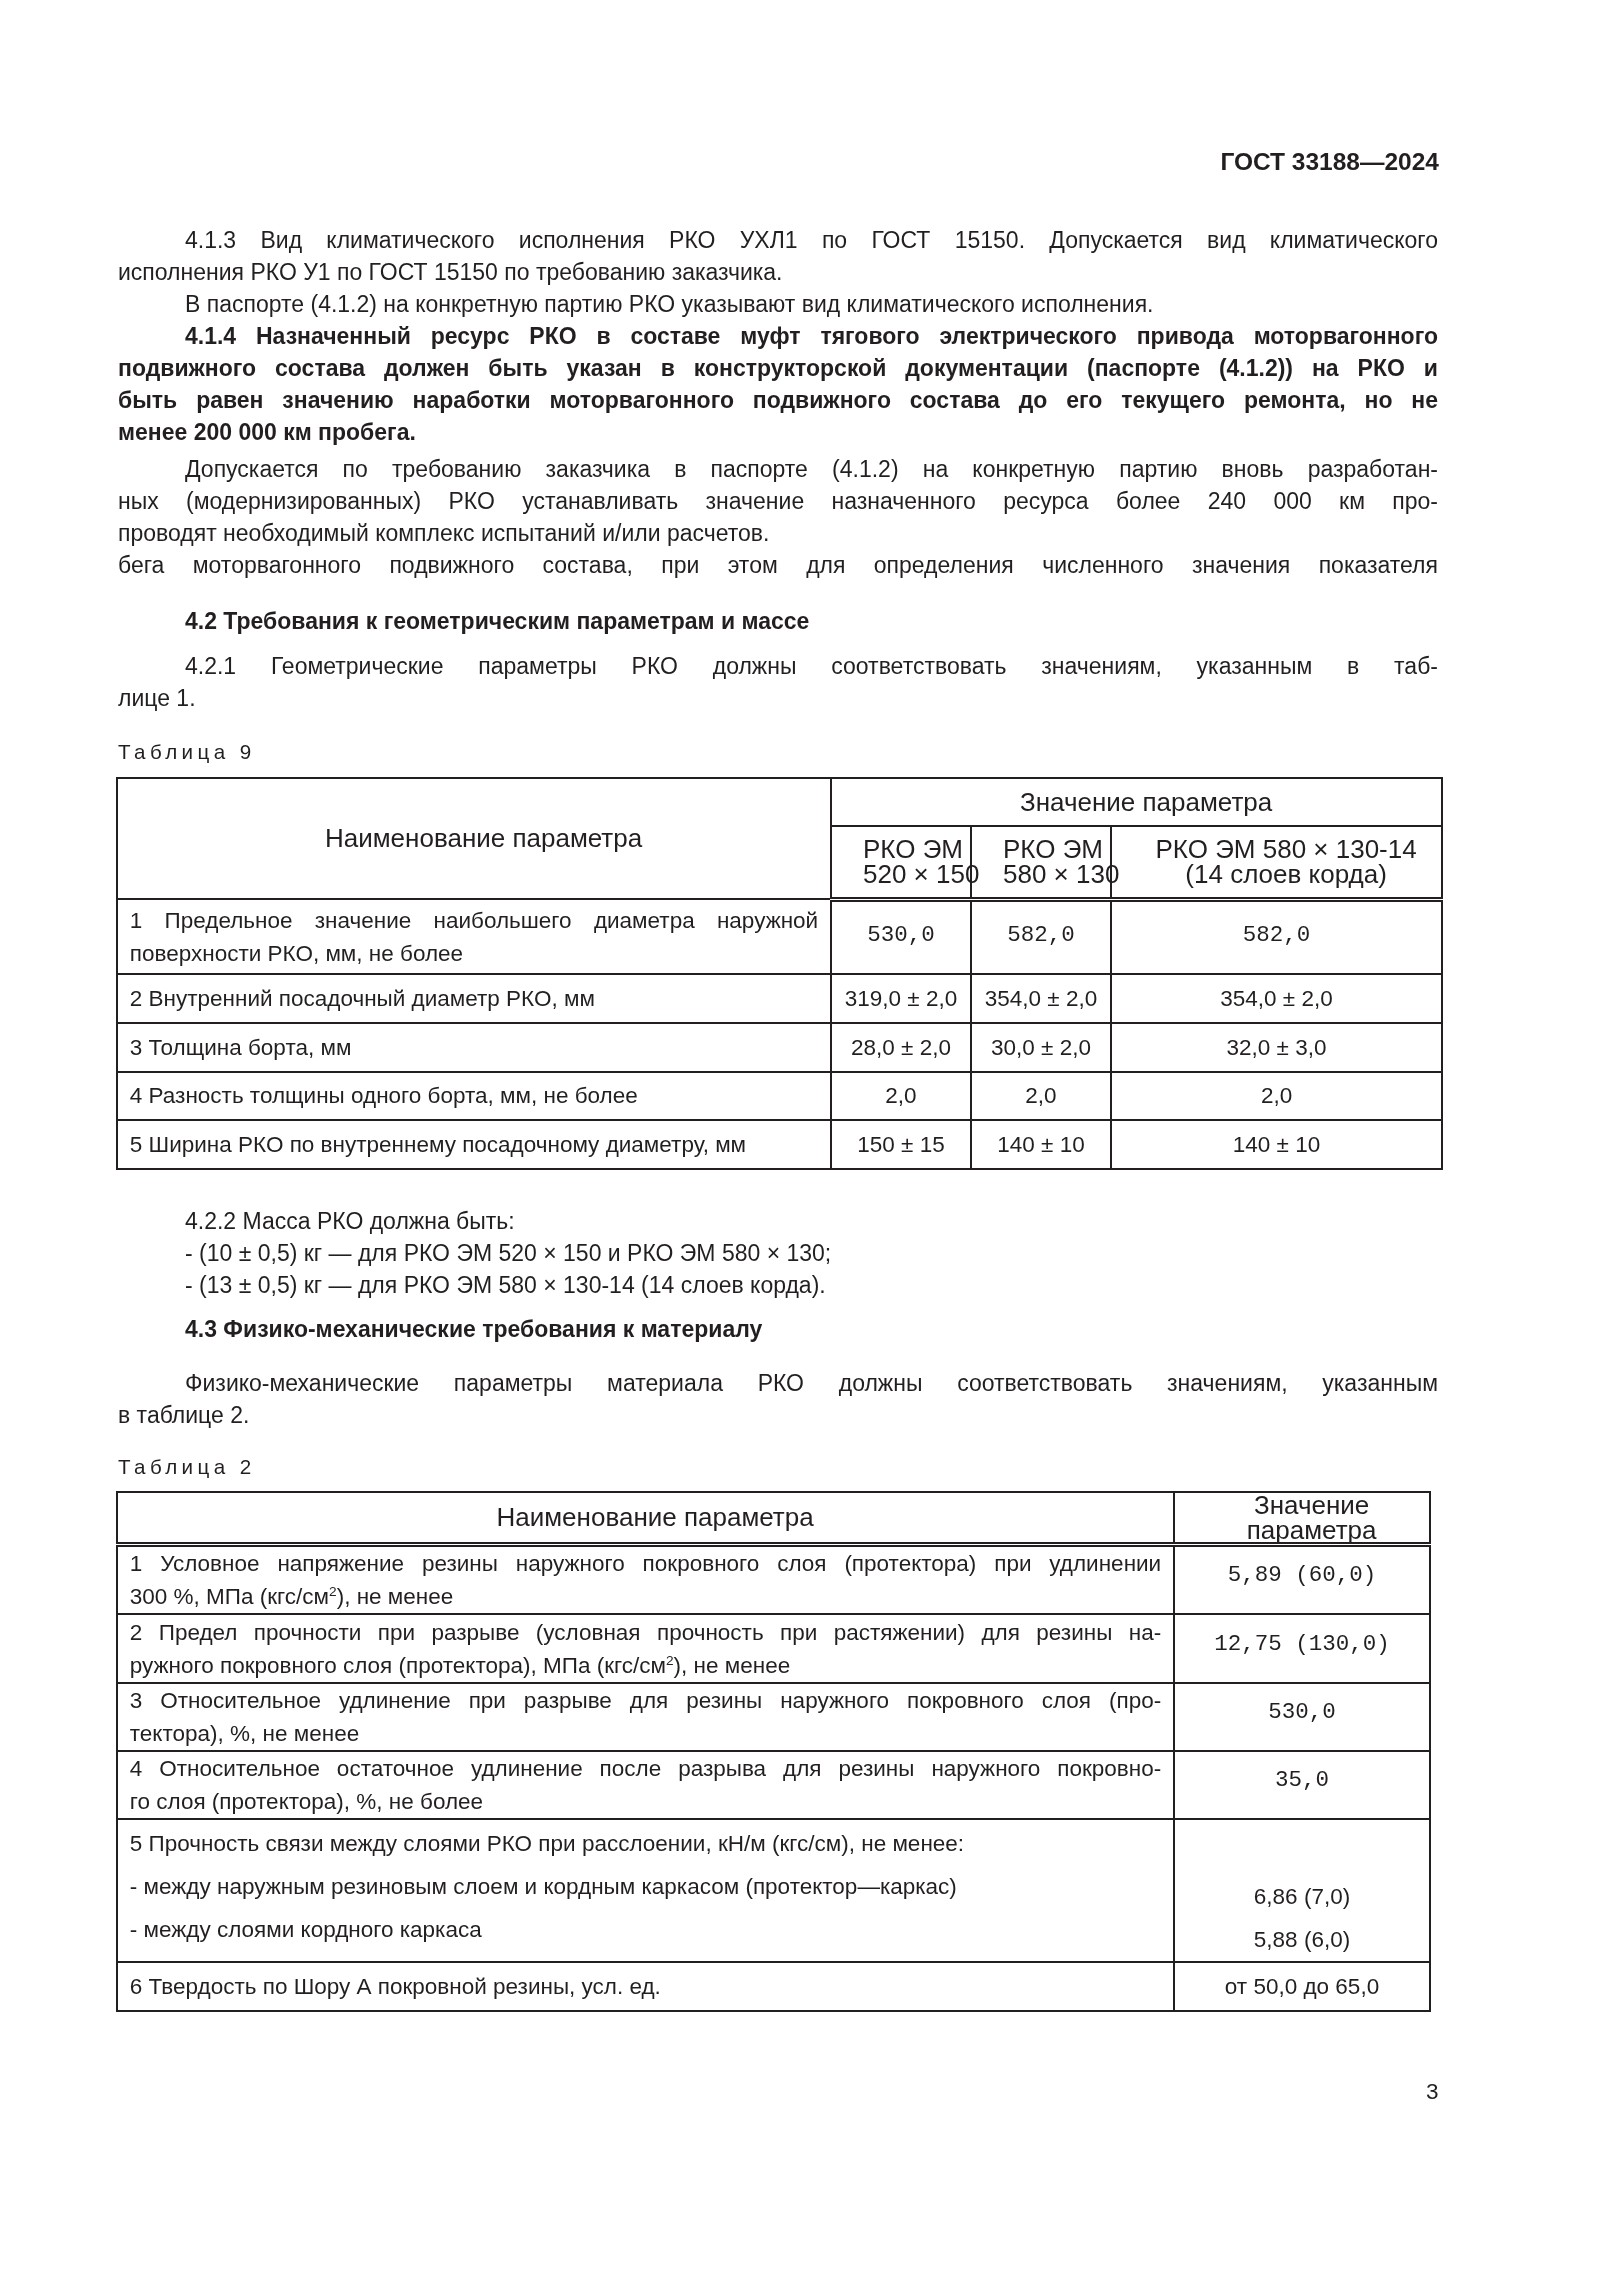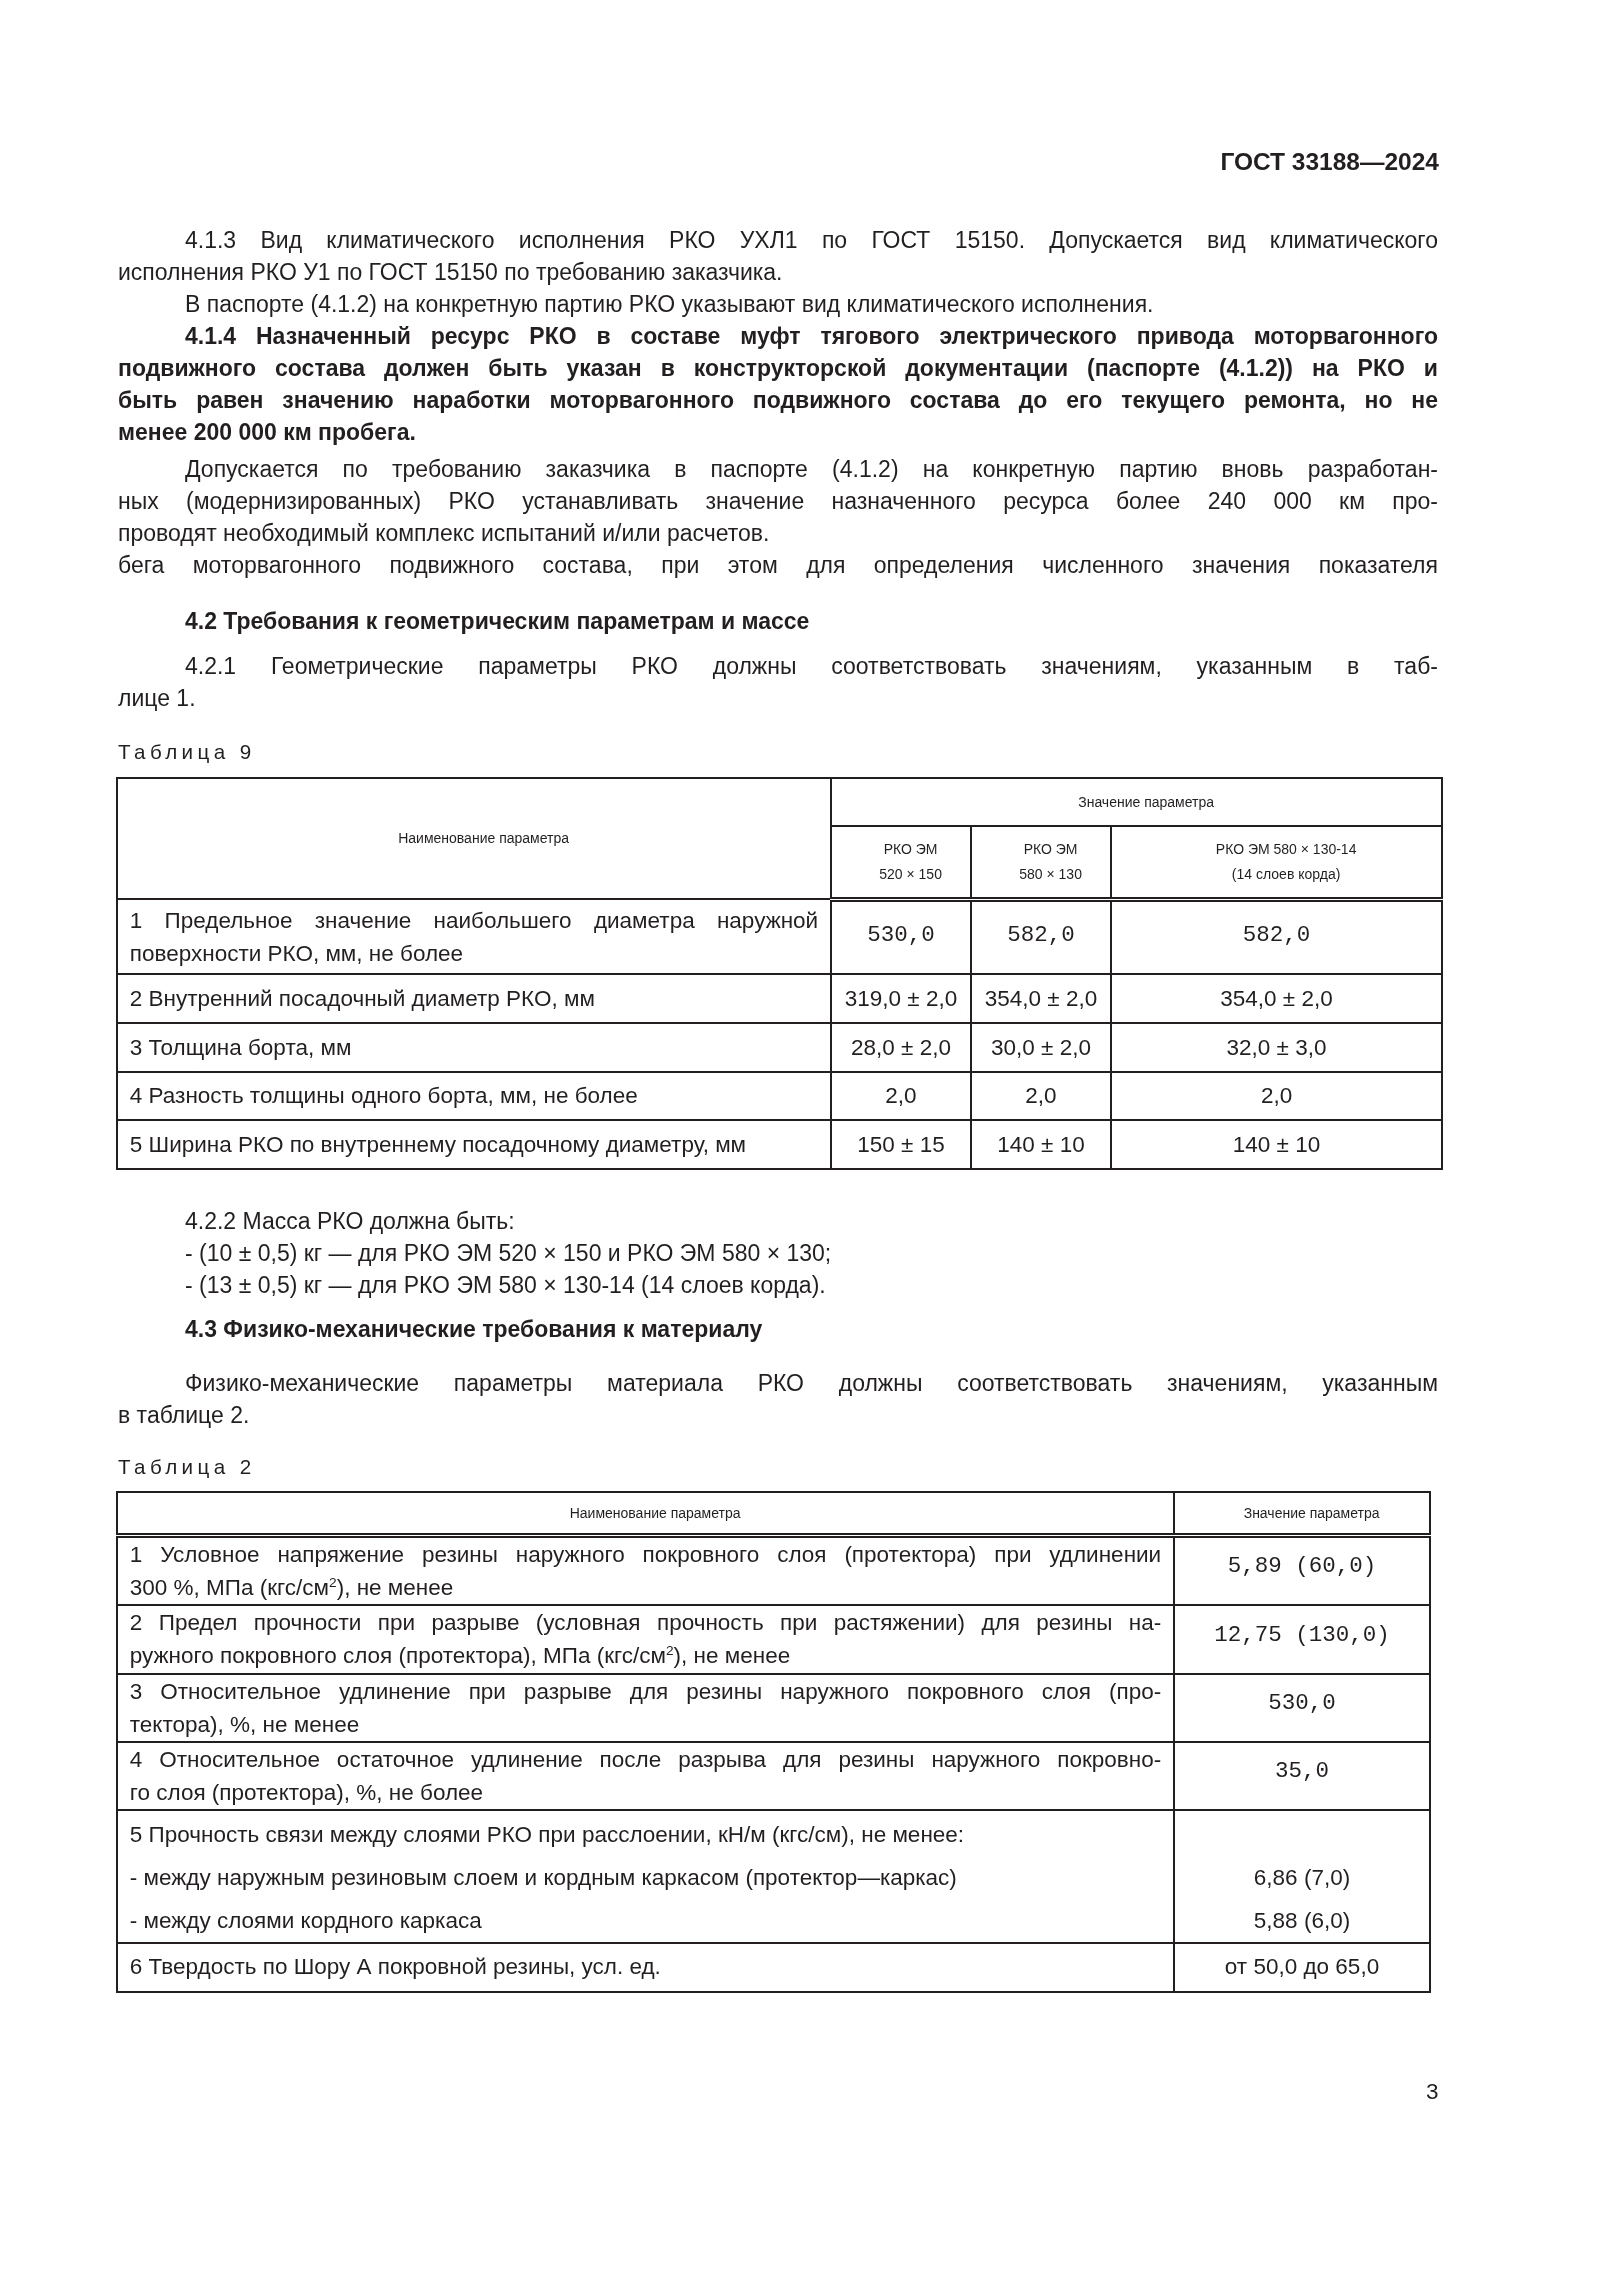--- a/index.html
+++ b/index.html
@@ -11,21 +11,21 @@
   .para { left: 118px; width: 1320px; font-size: 23px; line-height: 32px;
           text-align: justify; text-align-last: left; }
   .para .ind { display: inline-block; width: 67px; }
   .line { display: block; white-space: nowrap; }
   .just { text-align-last: justify; }
   .heading { font-weight: bold; }
   .caption { left: 118px; font-size: 20.6px; letter-spacing: 4.4px; line-height: 25.5px; }
   table { border-collapse: collapse; position: absolute; table-layout: fixed;
           font-size: 22.5px; }
   td, th { border: 2.5px solid #231f20; padding: 0 11.8px; font-weight: normal; }
-  th { font-size: 14px; line-height: 24.5px; padding-left: 31px; }
+  th { font-size: 26px; line-height: 24.5px; padding-left: 31px; }
   .c { text-align: center; }
   .bottom { vertical-align: bottom; padding-bottom: 25px; font-family: Liberation Mono, monospace; }
   .dbl td, .dbl th { border-bottom: 5.9px double #231f20; }
   .cell-text { line-height: 33px; text-align: justify; }
   .page-num { left: 1411px; top: 2078px; width: 27.4px; text-align: right;
               font-size: 22.5px; line-height: 27.4px; }
   sup { font-size: 13.7px; line-height: 0; }
 </style>
 </head>
 <body>
@@ -179,21 +179,21 @@
           <span class="line">го слоя (протектора), %, не более</span>
         </td>
     <td class="c bottom">35,0</td>
   </tr>
   <tr style="height:129px;margin-left:40px;">
     <td style="line-height:43px; vertical-align:top; padding-top:2px;">
       <span class="line">5  Прочность связи между слоями РКО при расслоении, кН/м (кгс/см), не менее:</span>
       <span class="line">-  между наружным резиновым слоем и кордным каркасом (протектор—каркас)</span>
       <span class="line">-  между слоями кордного каркаса</span>
     </td>
-    <td class="c" style="line-height:43px; vertical-align:top; padding-top:2px;">
+    <td class="c" style="line-height:43px; vertical-align:top; padding-top:12px;">
       <span class="line">&nbsp;</span>
       <span class="line">6,86 (7,0)</span>
       <span class="line">5,88 (6,0)</span>
     </td>
   </tr>
   <tr style="height:49px;">
     <td>6  Твердость по Шору А покровной резины, усл. ед.</td>
     <td class="c">от 50,0 до 65,0</td>
   </tr>
 </tbody>

